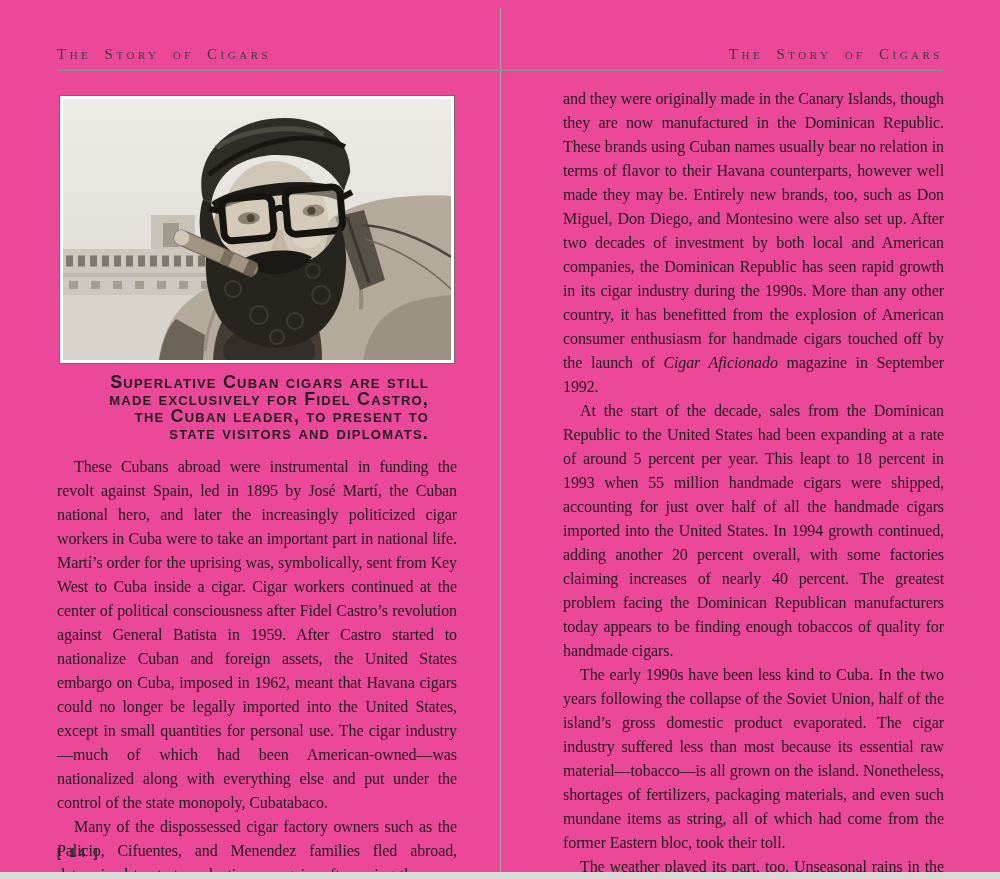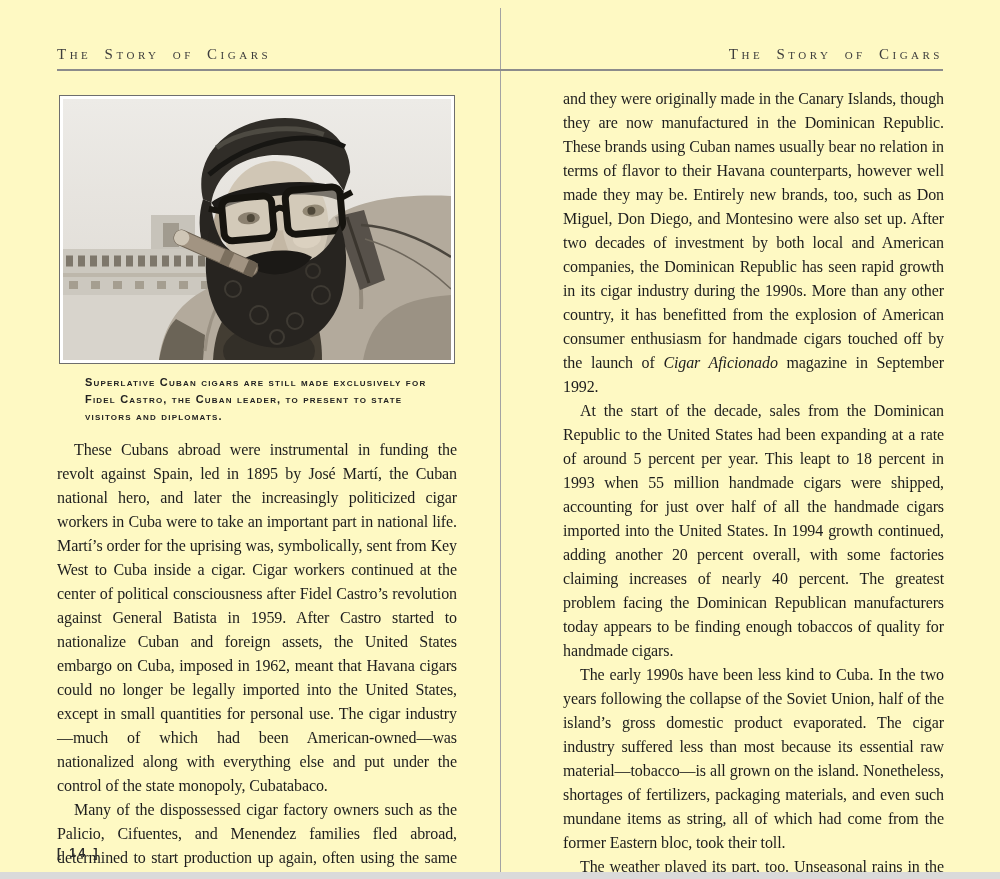--- a/index.html
+++ b/index.html
@@ -1,17 +1,17 @@
 <!DOCTYPE html>
 <html><head>
 <meta charset="utf-8">
 <style>
   html,body{margin:0;padding:0;background:#ffffff;}
   .canvas{
-    position:relative;width:1000px;height:879px;background:#fef9c3;overflow:hidden;
+    position:relative;width:1000px;height:879px;background:#ec4899;overflow:hidden;
     font-family:"Liberation Serif",serif;color:#1d1d1d;
   }
   
   .gutter-line{position:absolute;left:500px;top:8px;width:1px;height:866px;background:#a3a3a3;}
   .header-rule{position:absolute;left:57px;top:69px;width:886px;height:2px;background:#8c8c8c;}
   .bottom-edge{position:absolute;left:0;top:872px;width:1000px;height:7px;background:#dadada;}
   .running-head{
     position:absolute;top:46px;font-size:15px;letter-spacing:3.5px;word-spacing:6px;
     font-variant:small-caps;color:#3d3d3d;white-space:nowrap;
   }
@@ -20,23 +20,23 @@
   
   .col{position:absolute;top:87px;}
   .col.left{left:57px;width:400px;top:95px;}
   .col.right{left:563px;width:381px;}
   
   .photo-frame{
     margin-left:2px;width:388px;border:1px solid #6e6e6e;padding:3px;background:#ffffff;
   }
   .photo-frame svg{display:block;}
   .caption{
-    margin:10px auto 0;width:344px;text-align:left;
+    margin:10px auto 0;width:344px;text-align:right;
     font-family:"Liberation Sans",sans-serif;font-weight:bold;
-    font-variant:small-caps;font-size:11px;line-height:17px;letter-spacing:1.2px;
+    font-variant:small-caps;font-size:18px;line-height:17px;letter-spacing:1.2px;
     color:#222222;
   }
   
   .bodytext{margin-top:13px;font-size:16px;line-height:24px;text-align:justify;letter-spacing:-0.1px;}
   .bodytext p{margin:0;}
   .bodytext p.indent{text-indent:17px;}
   .bodytext em{font-style:italic;}
   
   .pagenum{
     position:absolute;top:846px;text-align:left;

